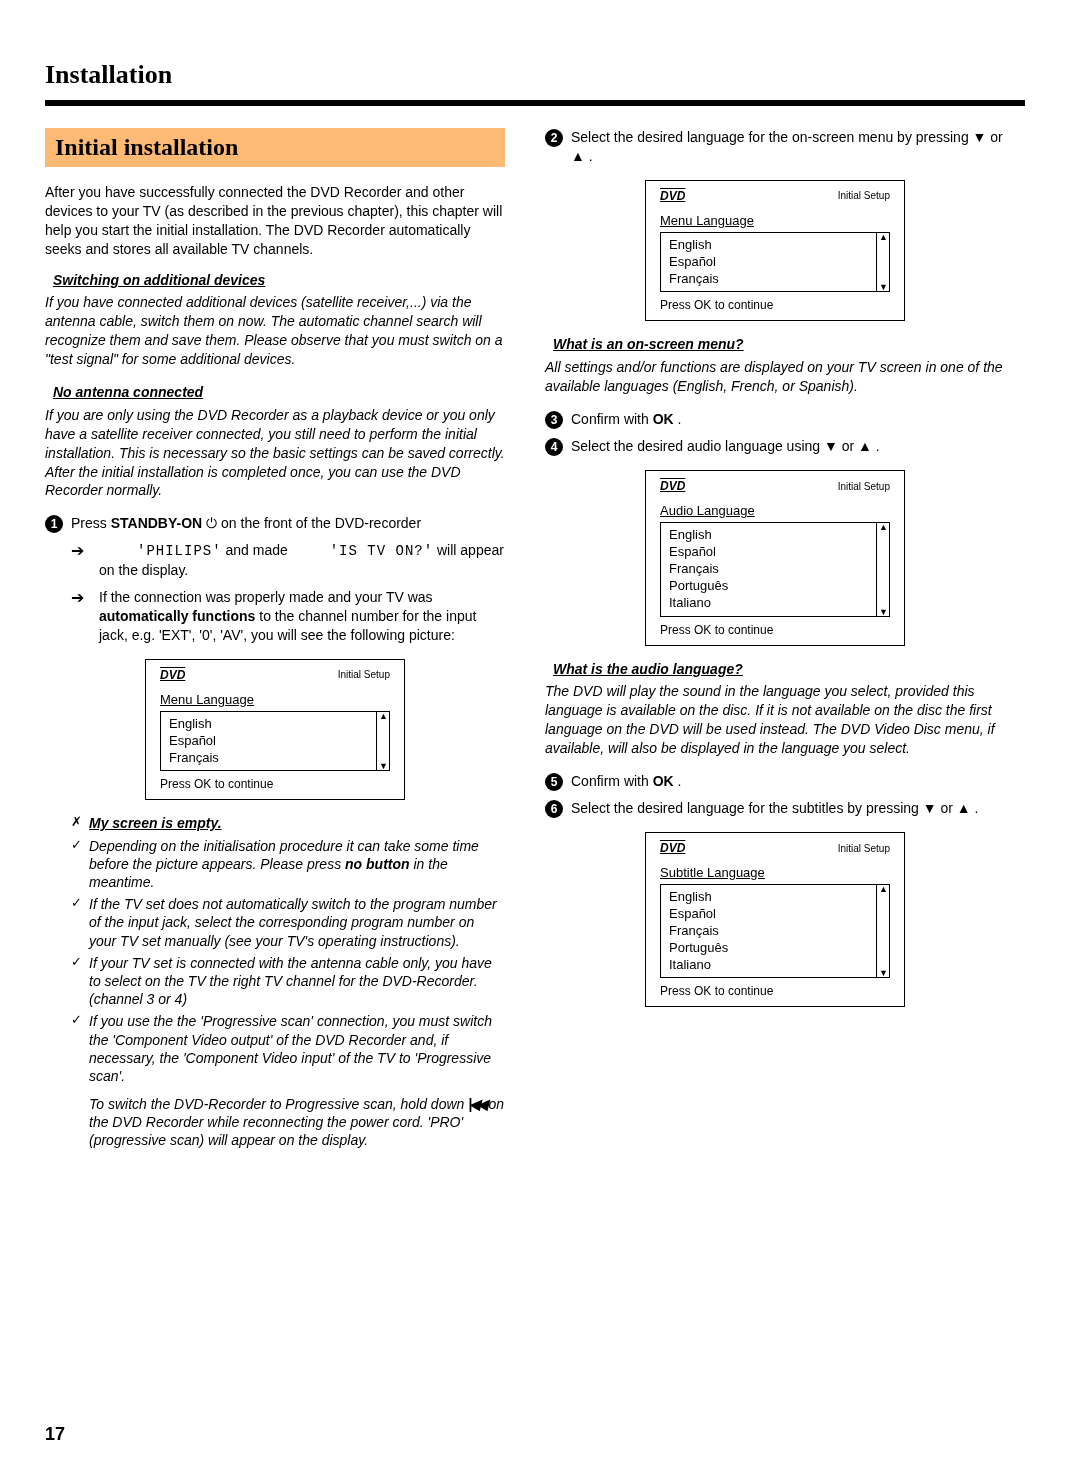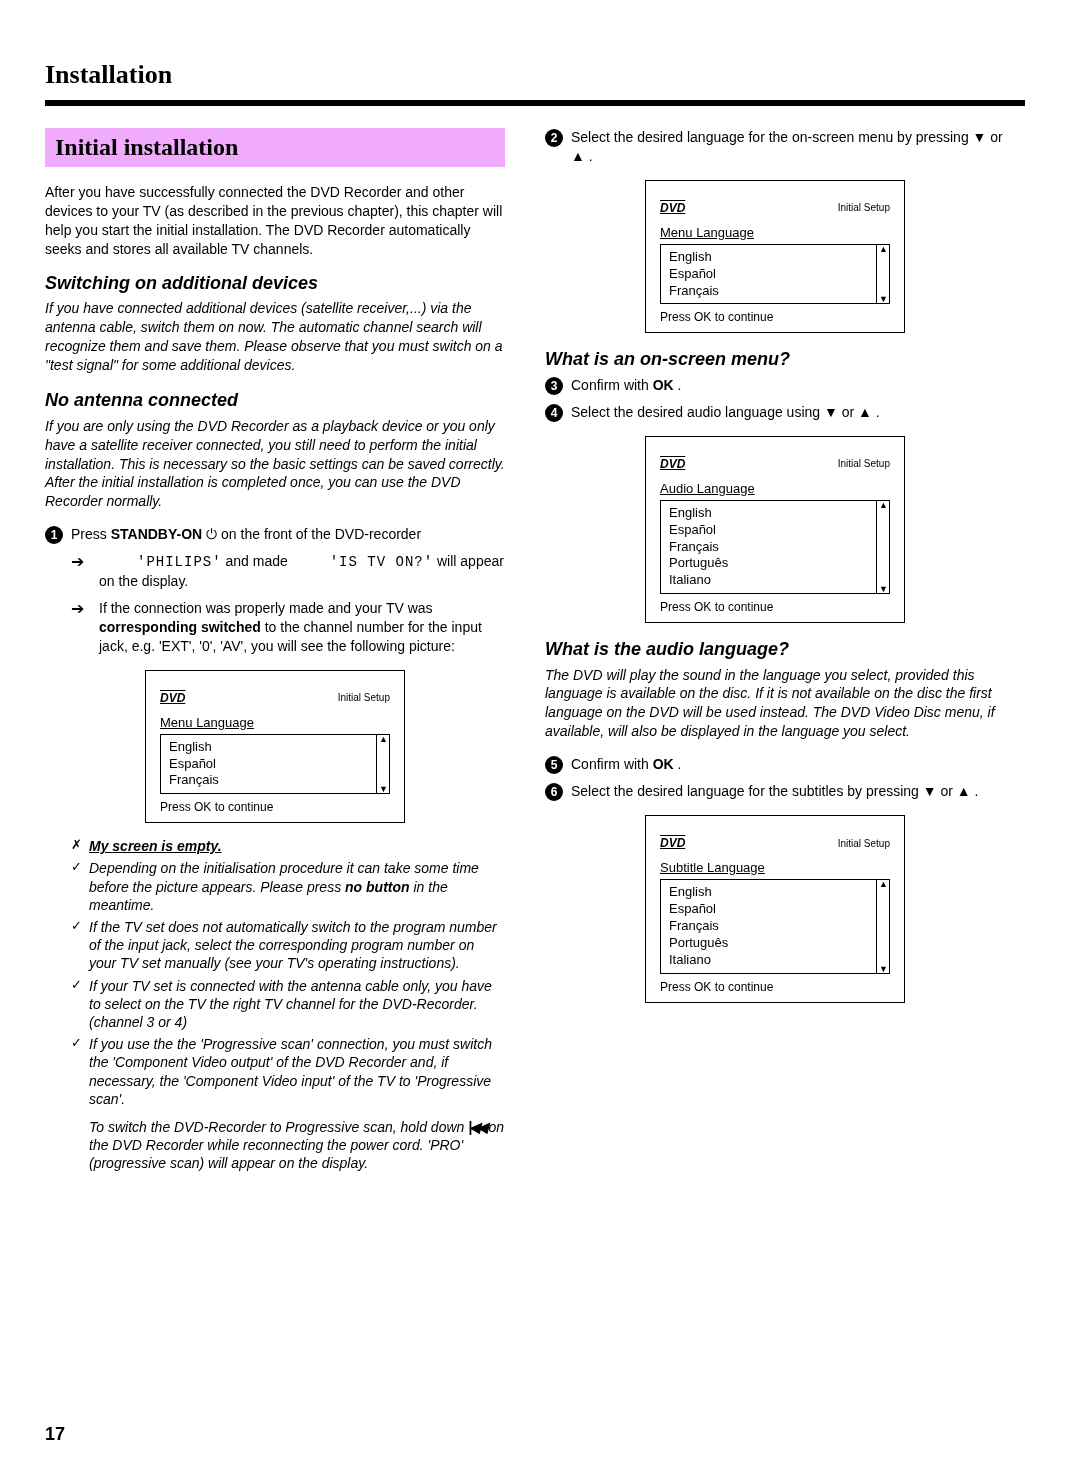--- a/index.html
+++ b/index.html
@@ -24,34 +24,36 @@
     margin-bottom: 22px;
   }
   .columns {
     display: flex;
     gap: 40px;
   }
   .col {
     width: 460px;
   }
   .section-head {
-    background: #f0abfc;
+    background: #fdba74;
     font-family: Georgia, 'Times New Roman', serif;
     font-size: 24px;
     font-weight: bold;
     padding: 6px 10px;
     margin-bottom: 16px;
   }
   p { line-height: 1.35; }
   .body-text { font-size: 14px; margin-bottom: 12px; }
   .sub-underline {
     font-style: italic;
     font-weight: bold;
-    font-size: 18px;
+    text-decoration: underline;
+    font-size: 14px;
     margin-bottom: 4px;
+    margin-left: 8px;
   }
   .italic-note { font-style: italic; font-size: 14px; margin-bottom: 14px; }
   .step-row { display: flex; align-items: flex-start; margin-bottom: 8px; }
   .step-num {
     display: inline-flex;
     width: 18px; height: 18px;
     background: #000; color: #fff;
     border-radius: 50%;
     font-size: 12px; font-weight: bold;
     justify-content: center; align-items: center;
@@ -60,21 +62,21 @@
     margin-top: 1px;
   }
   .step-text { font-size: 14px; flex: 1; line-height: 1.35; }
   .sub-arrow-row { display: flex; margin-left: 26px; margin-bottom: 6px; }
   .sub-arrow { font-size: 16px; margin-right: 10px; flex: 0 0 18px; }
   .sub-arrow-text { font-size: 14px; flex: 1; line-height: 1.35; }
   .seg { font-family: 'Courier New', monospace; letter-spacing: 1px; margin-left: 38px; }
   .tv-box {
     width: 260px;
     border: 1px solid #000;
-    padding: 20px 14px 8px 14px;
+    padding: 8px 14px 8px 14px;
     margin: 14px auto 14px auto;
     font-size: 13px;
   }
   .tv-logo-row { display:flex; justify-content:space-between; margin-bottom:10px; align-items:center;}
   .tv-logo { font-style: italic; font-weight:bold; text-decoration: overline underline; font-size:12px;}
   .tv-title { font-size: 10px; }
   .tv-heading { margin-bottom: 4px; font-size:13px; text-decoration: underline;}
   .tv-list-box {
     border: 1px solid #000;
     padding: 4px 8px;
@@ -131,21 +133,21 @@
     <div class="sub-arrow-row">
       <span class="sub-arrow">➔</span>
       <span class="sub-arrow-text">
         <span class="seg">'PHILIPS'</span><span> and made </span><span class="seg">'IS TV ON?'</span><span> will appear on the display.</span>
       </span>
     </div>
 
     <div class="sub-arrow-row" style="margin-top:8px;">
       <span class="sub-arrow">➔</span>
       <span class="sub-arrow-text">
-        <span>If the connection was properly made and your TV was </span><b>corresponding switched</b><span> to the channel number for the input jack, e.g. 'EXT', '0', 'AV', you will see the following picture:</span>
+        <span>If the connection was properly made and your TV was </span><b>automatically functions</b><span> to the channel number for the input jack, e.g. 'EXT', '0', 'AV', you will see the following picture:</span>
       </span>
     </div>
 
     <div class="tv-box">
       <div class="tv-logo-row">
         <span class="tv-logo">DVD</span>
         <span class="tv-title">Initial Setup</span>
       </div>
       <div class="tv-heading">Menu Language</div>
       <div class="tv-list-box">
@@ -208,20 +210,21 @@
             <span>▼</span>
           </div>
         <div class="tv-list-item">English</div>
         <div class="tv-list-item">Español</div>
         <div class="tv-list-item">Français</div>
       </div>
       <div class="tv-ok">Press OK to continue</div>
     </div>
 
     <p class="sub-underline">What is an on-screen menu?</p>
+    <p class="italic-note">All settings and/or functions are displayed on your TV screen in one of the available languages (English, French, or Spanish).</p>
 
     <div class="step-row">
       <span class="step-num">3</span>
       <span class="step-text">Confirm with <b>OK</b> .</span>
     </div>
 
     <div class="step-row">
       <span class="step-num">4</span>
       <span class="step-text">Select the desired audio language using ▼ or ▲ .</span>
     </div>

